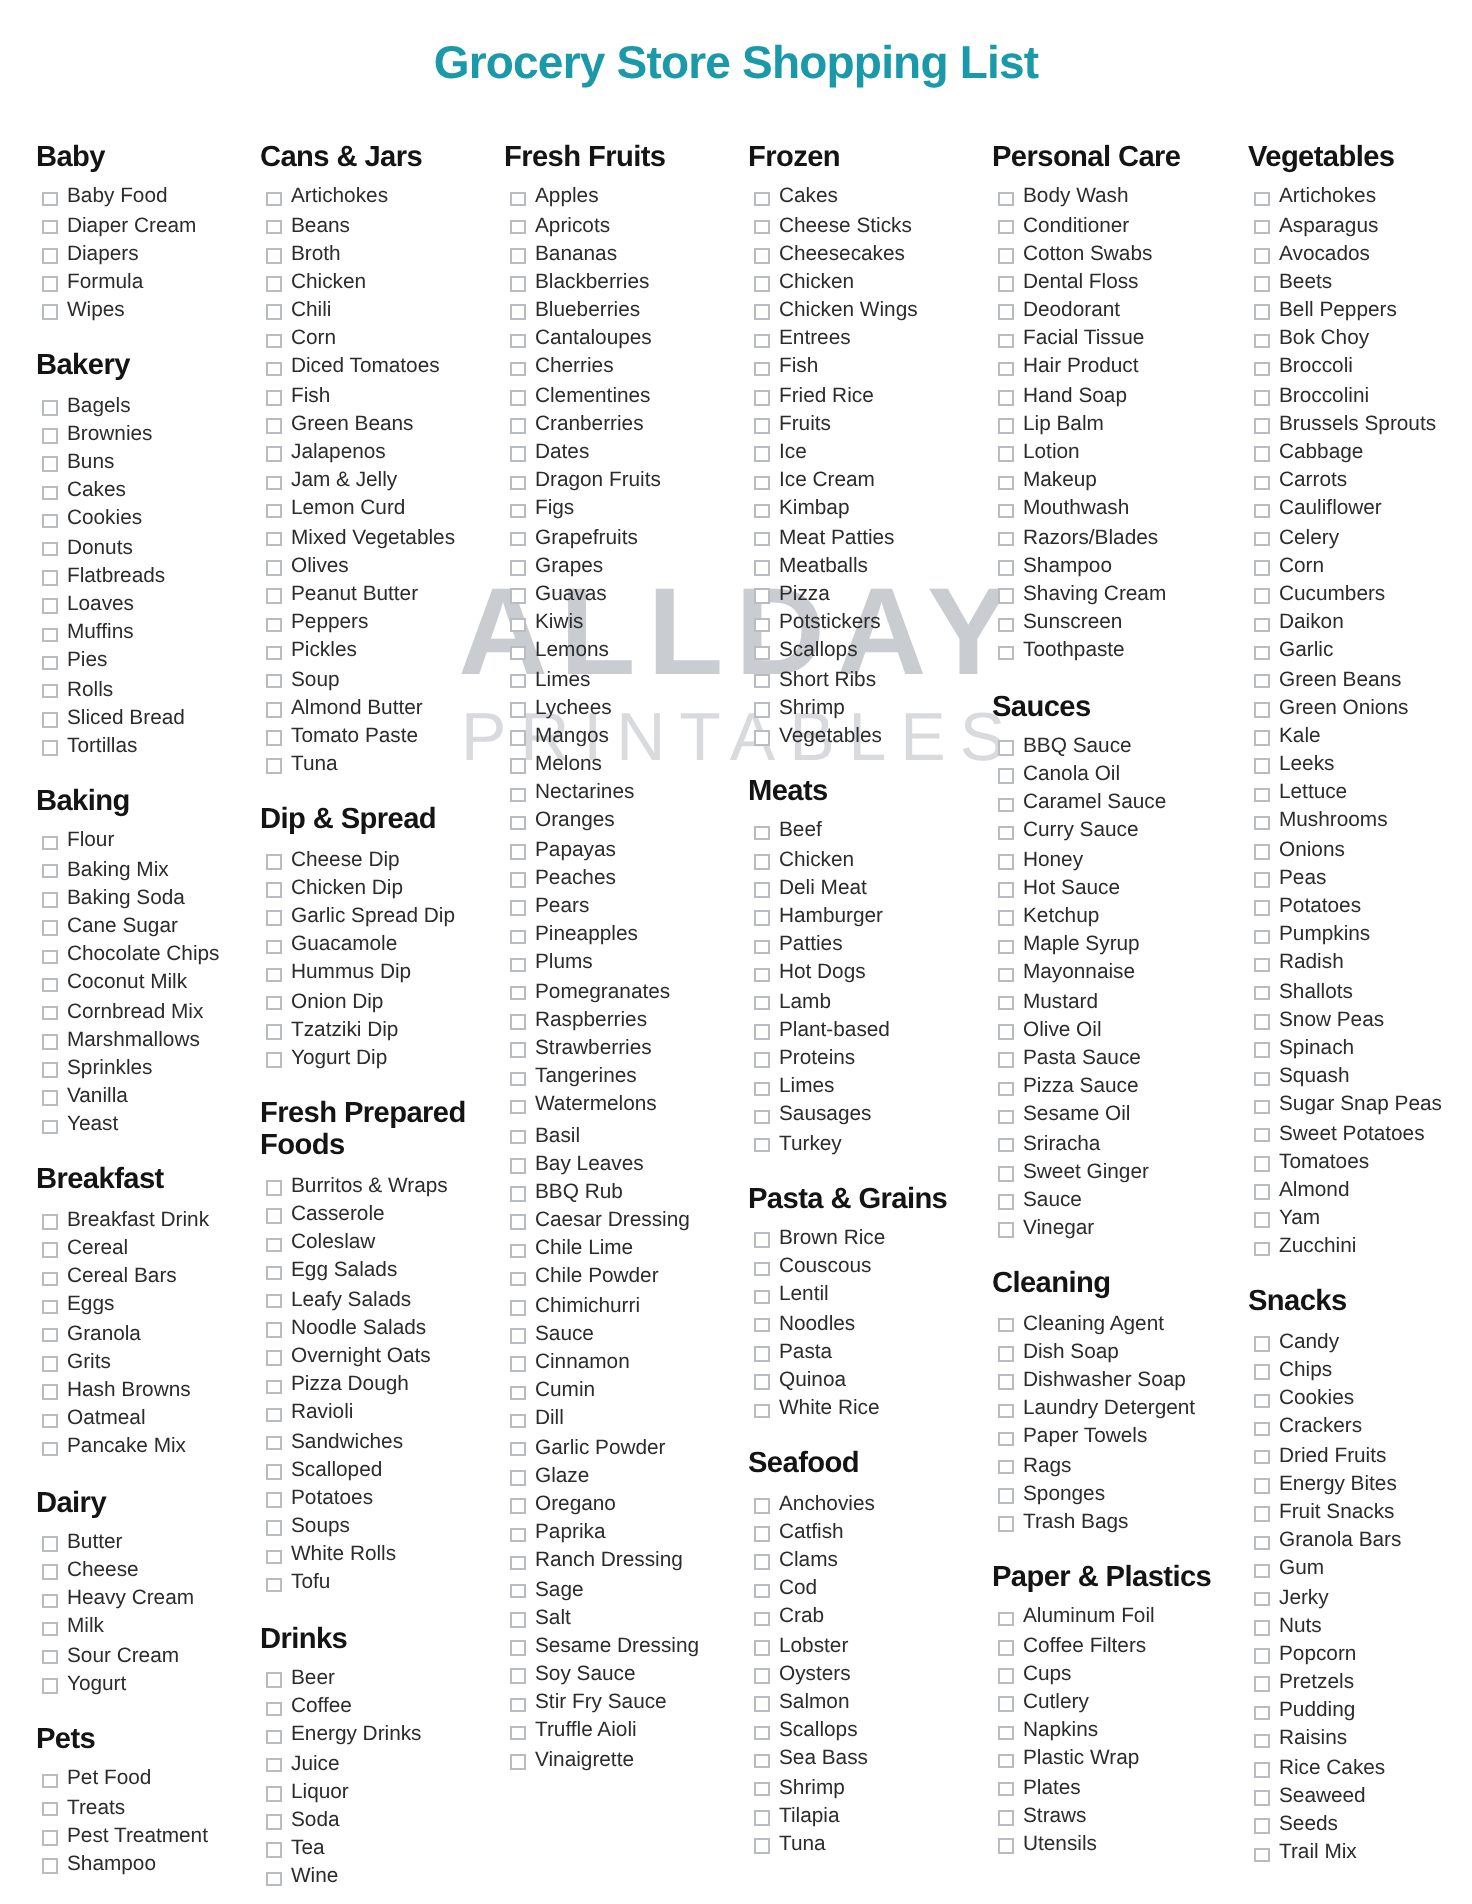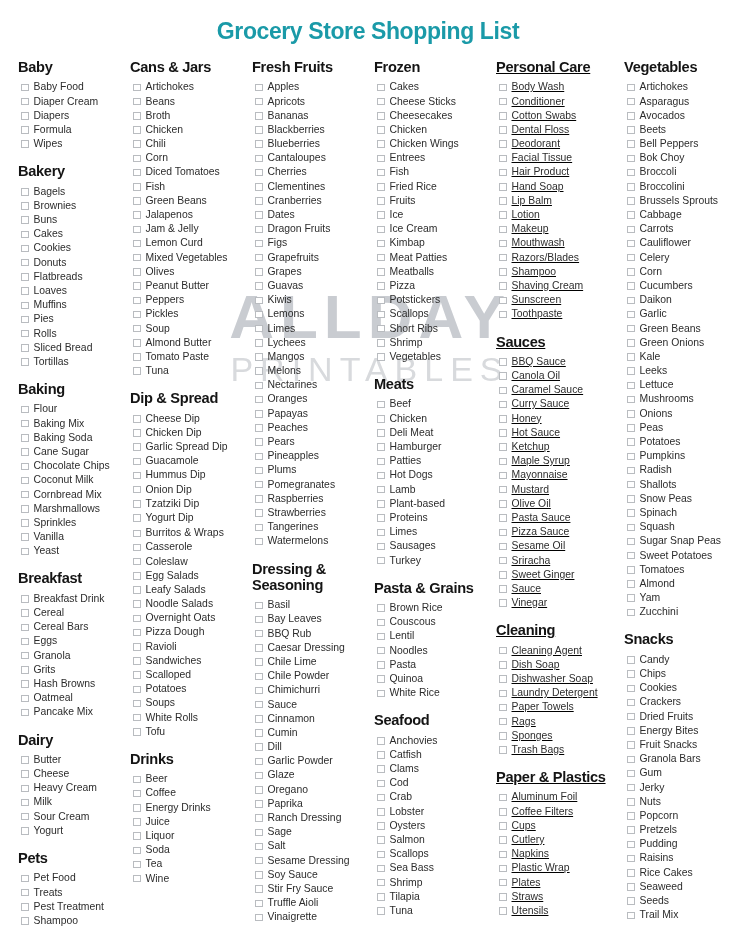--- a/index.html
+++ b/index.html
@@ -63,35 +63,35 @@
     padding: 0 12px 0 18px;
     gap: 0px;
   }
   .column {
     flex: 0 0 auto;
   }
   .col-0 { width: 112px; }
   .col-1 { width: 122px; }
   .col-2 { width: 122px; }
   .col-3 { width: 122px; }
-  .col-4 { width: 128px; text-decoration: underline; }
+  .col-4 { width: 128px; }
   .col-5 { width: 110px; }
 
   .section { margin-bottom: 1px; }
   .section-title {
     font-family: "Liberation Sans", sans-serif;
     font-weight: 700;
     font-size: 14.6px;
     color: #141414;
     letter-spacing: -0.3px;
     line-height: 1.12;
     margin-top: 12px;
     margin-bottom: 5px;
   }
-  .section:first-child > .section-title { margin-top: 4px; }
+  .section:first-child > .section-title { margin-top: 16px; }
   .items { list-style: none; }
   .item {
     display: flex;
     align-items: flex-start;
     font-family: "Liberation Sans", sans-serif;
     font-size: 10.4px;
     color: #2c2c2c;
     line-height: 14.2px;
     height: 14.2px;
     white-space: nowrap;
@@ -469,20 +469,21 @@
               <span class="checkbox"></span>
               <span class="item-label">Tzatziki Dip</span>
             </li>
             <li class="item">
               <span class="checkbox"></span>
               <span class="item-label">Yogurt Dip</span>
             </li>
           </ul>
         </div>
         <div class="section">
+          <div class="section-title">Fresh Prepared Foods</div>
           <ul class="items">
             <li class="item">
               <span class="checkbox"></span>
               <span class="item-label">Burritos &amp; Wraps</span>
             </li>
             <li class="item">
               <span class="checkbox"></span>
               <span class="item-label">Casserole</span>
             </li>
             <li class="item">
@@ -709,21 +710,20 @@
               <span class="checkbox"></span>
               <span class="item-label">Tangerines</span>
             </li>
             <li class="item">
               <span class="checkbox"></span>
               <span class="item-label">Watermelons</span>
             </li>
           </ul>
         </div>
         <div class="section">
-          <div class="section-title">Dressing &amp; Seasoning</div>
           <ul class="items">
             <li class="item">
               <span class="checkbox"></span>
               <span class="item-label">Basil</span>
             </li>
             <li class="item">
               <span class="checkbox"></span>
               <span class="item-label">Bay Leaves</span>
             </li>
             <li class="item">

